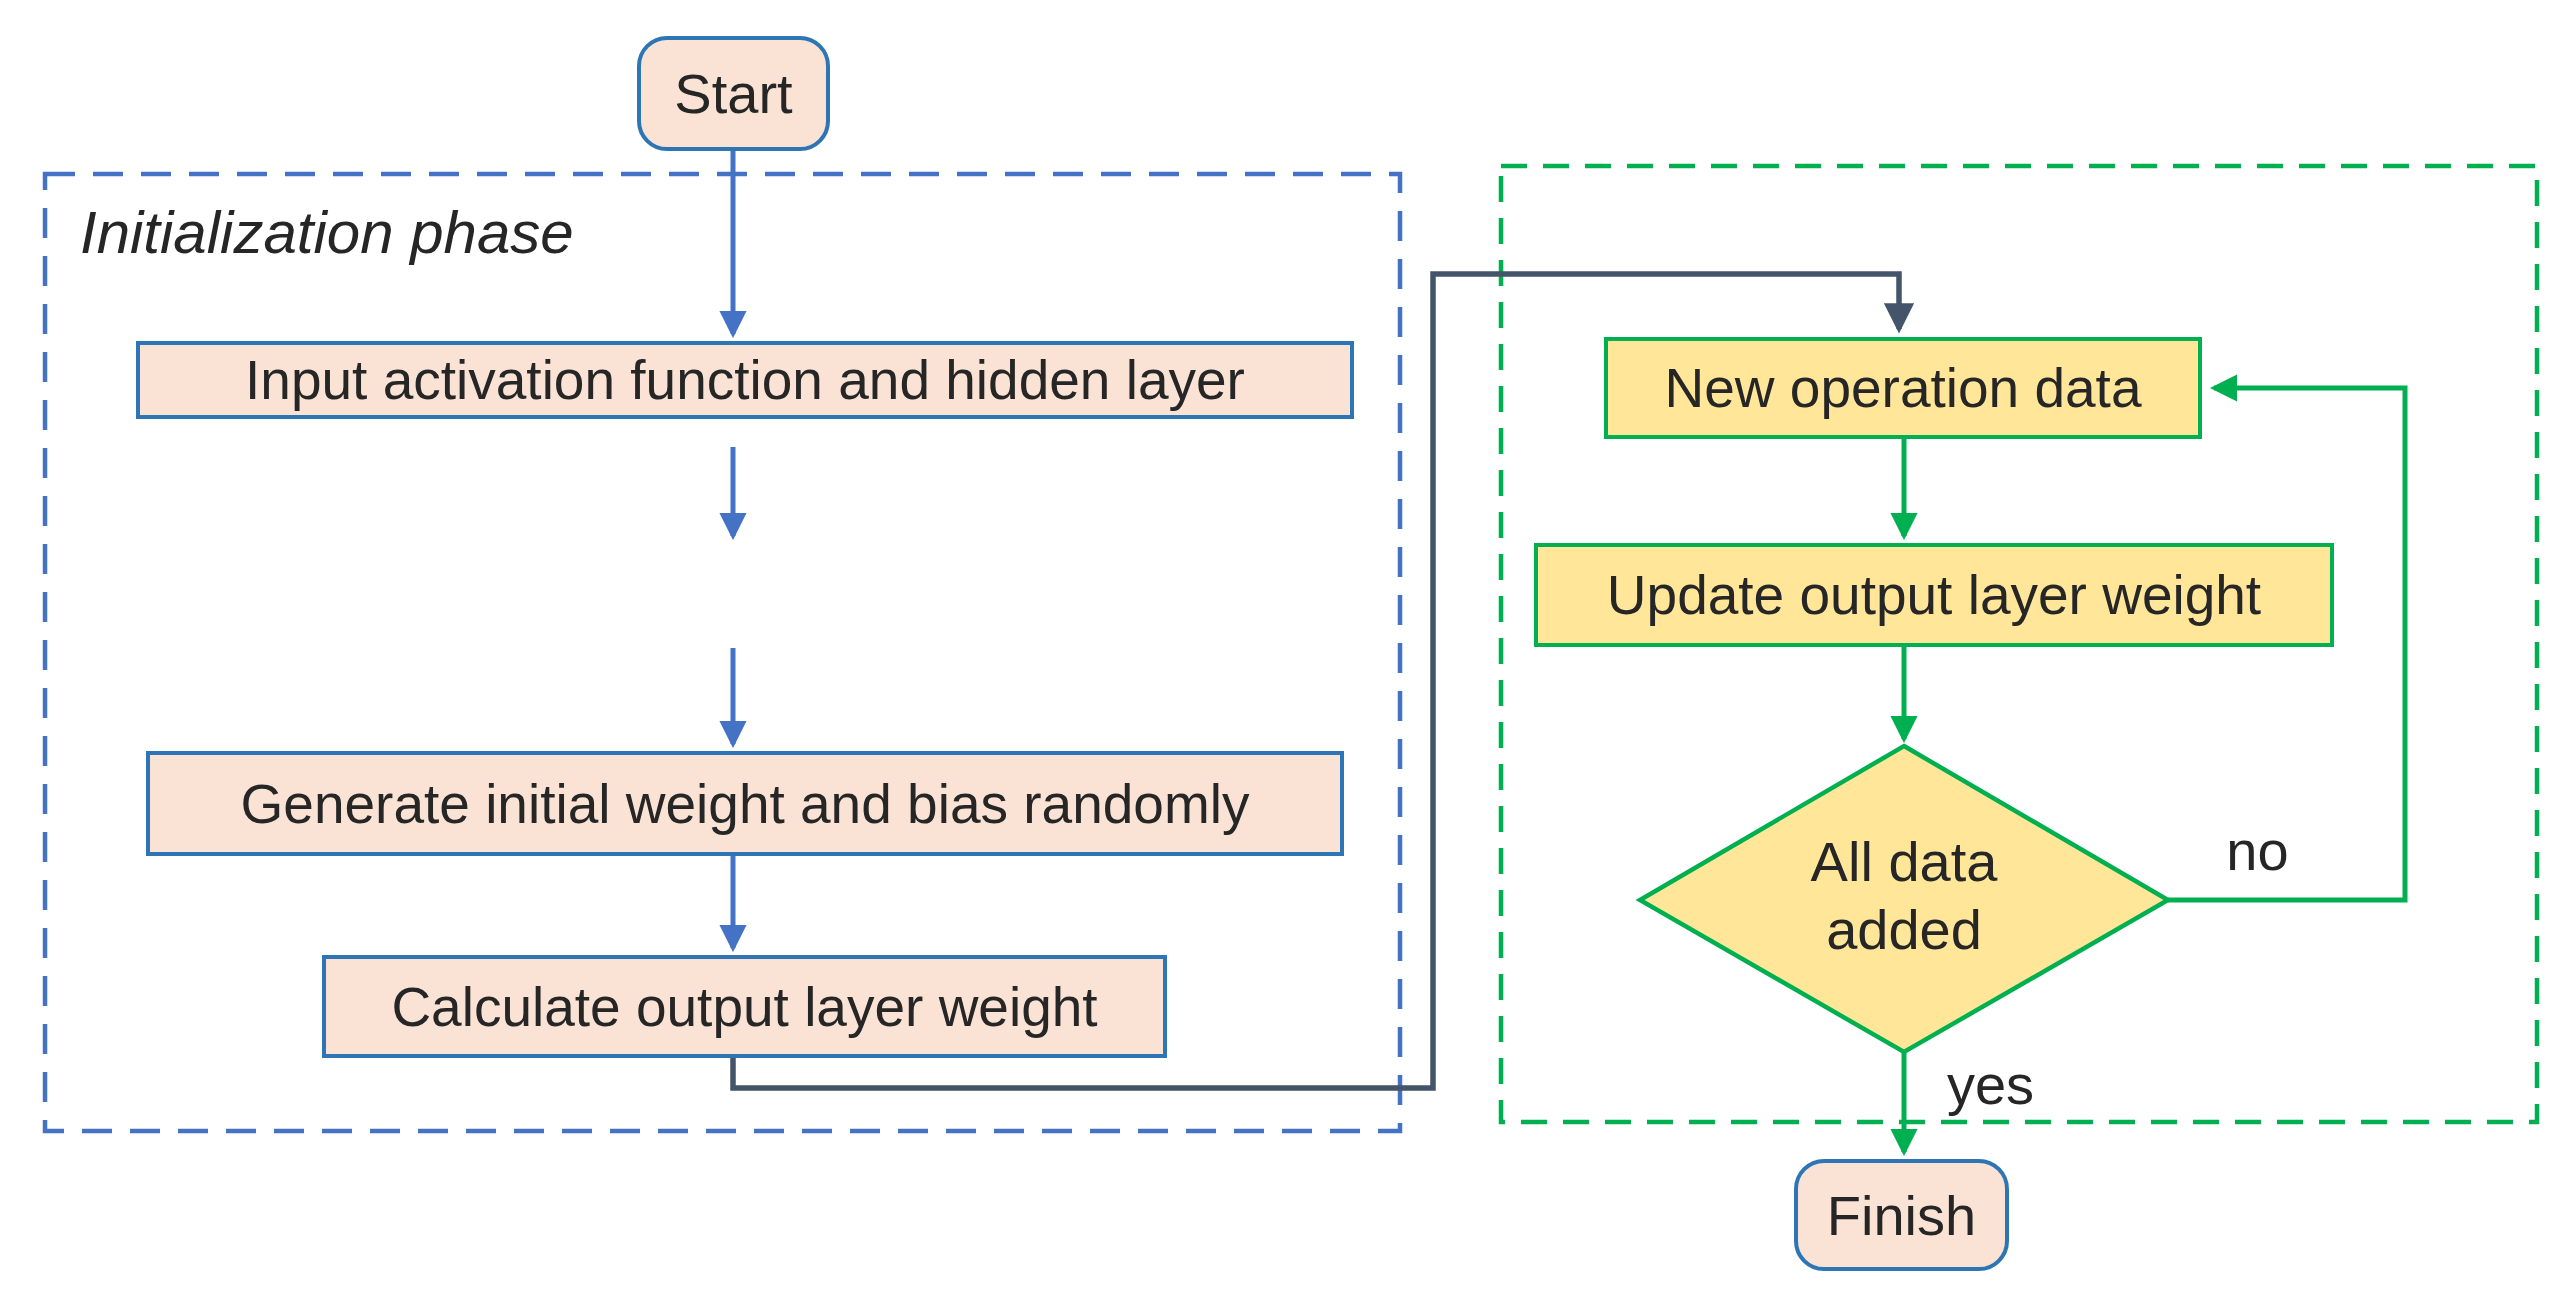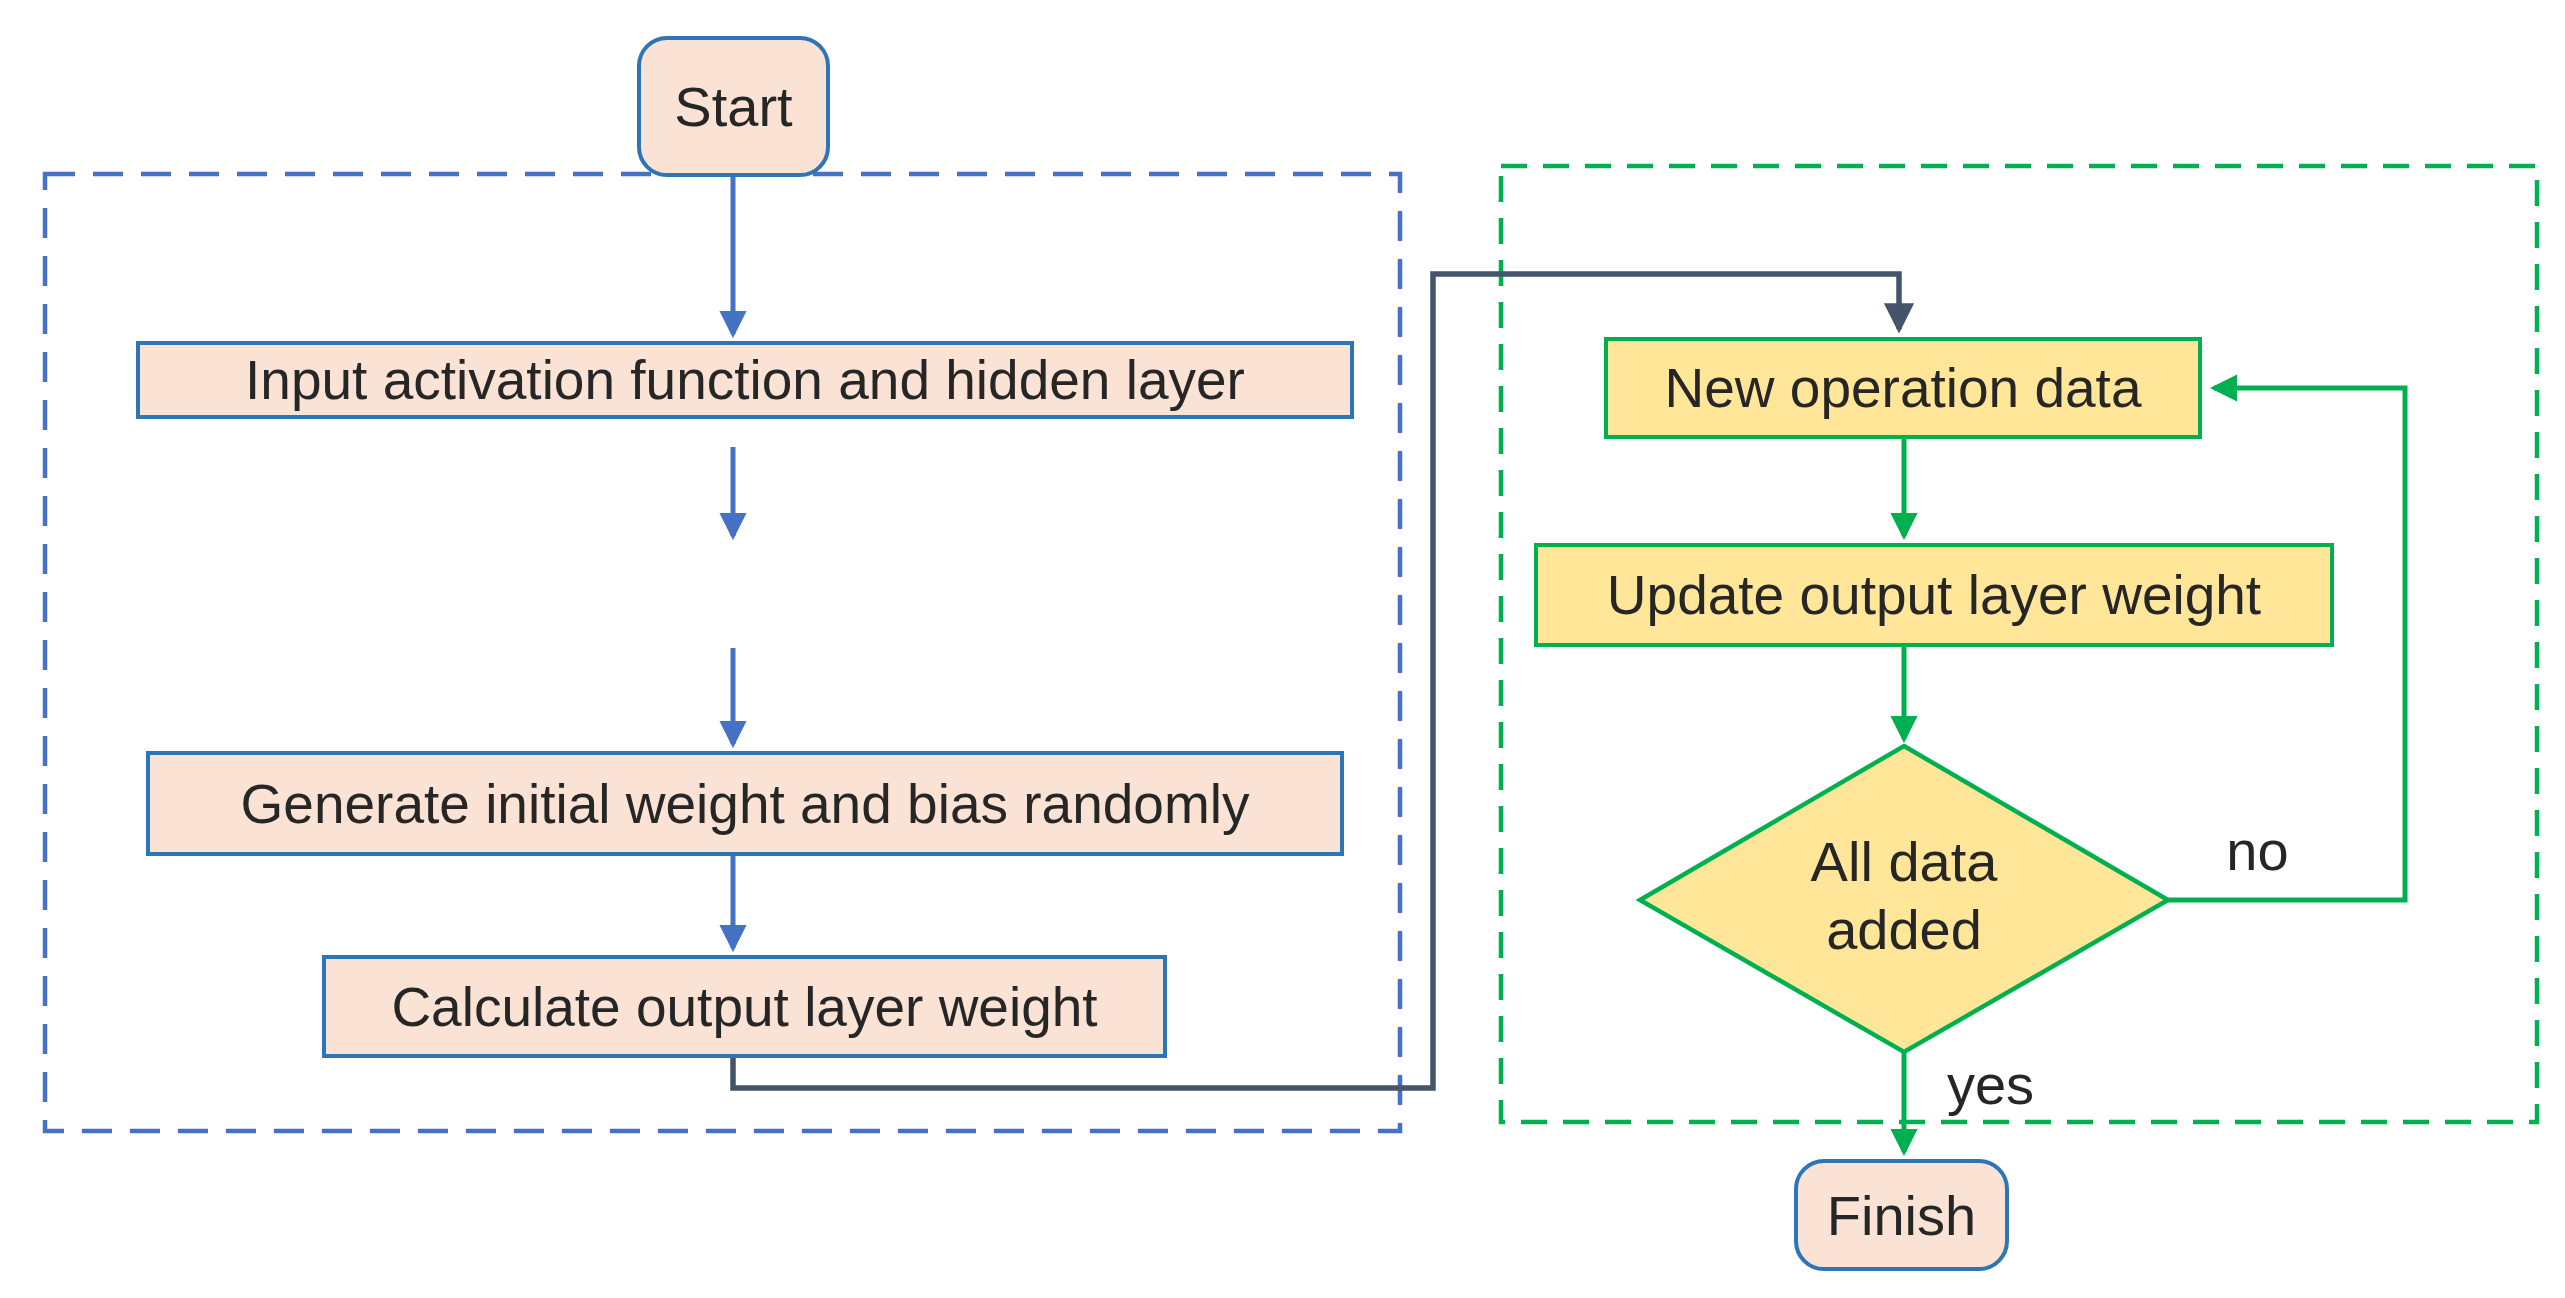--- a/index.html
+++ b/index.html
@@ -114,22 +114,23 @@
     <path class="stroke-gray" d="M733 1058 L733 1088 L1433 1088 L1433 274 L1899 274 L1899 329" fill="none" stroke-width="5.5" marker-end="url(#arr-gray)"></path>
 
     <path class="stroke-green" d="M1904 439 L1904 536" fill="none" stroke-width="5" marker-end="url(#arr-green)"></path>
     <path class="stroke-green" d="M1904 647 L1904 739" fill="none" stroke-width="5" marker-end="url(#arr-green)"></path>
     <path class="stroke-green" d="M1904 1052 L1904 1152" fill="none" stroke-width="5" marker-end="url(#arr-green)"></path>
     <path class="stroke-green" d="M2168 900 L2405 900 L2405 388 L2214 388" fill="none" stroke-width="5" marker-end="url(#arr-green)"></path>
 
     <polygon class="fill-yellow stroke-green" points="1904,746 2168,900 1904,1052 1640,900" stroke-width="4.5"></polygon>
   </svg>
 
+  <div class="phase-label" style="left:80px; top:198px;">Initialization phase</div>
 
-  <div class="node terminal" style="left:637px; top:36px; width:193px; height:141px;">
+  <div class="node terminal" style="left:637px; top:36px; width:193px; height:115px;">
     <span>Start</span>
   </div>
 
   <div class="node proc" style="left:136px; top:341px; width:1218px; height:78px;">
     <span>Input activation function and hidden layer</span>
   </div>
 
 
   <div class="node proc" style="left:146px; top:751px; width:1198px; height:105px;">
     <span>Generate initial weight and bias randomly</span>

